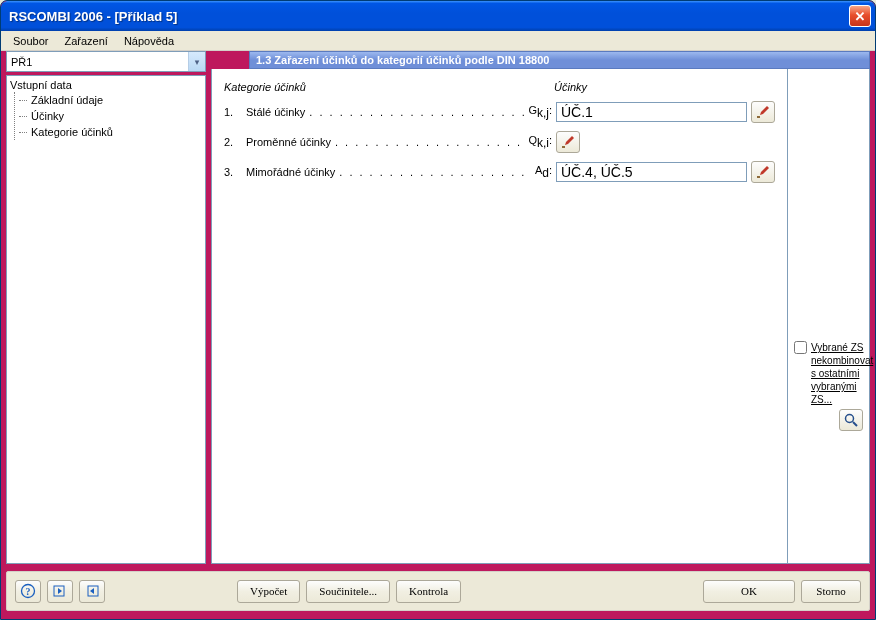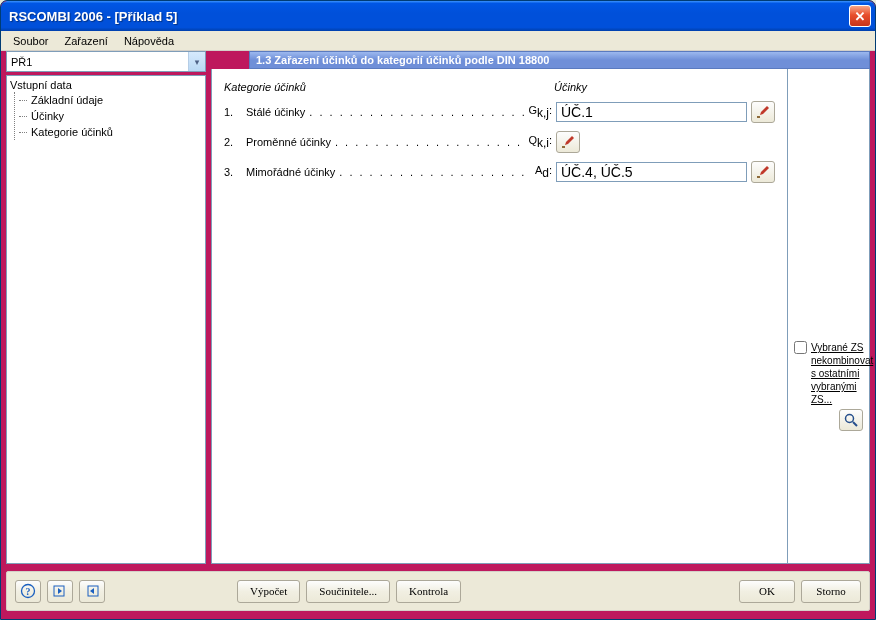--- a/index.html
+++ b/index.html
@@ -265,21 +265,21 @@
     padding: 0 12px;
     font-family: Tahoma;
     font-size: 11px;
     cursor: pointer;
     display:flex;
     align-items:center;
     justify-content:center;
   }
   .push-btn.small { width: 26px; padding: 0; }
   .spacer { flex: 1; }
-  .push-btn.ok { width: 56px; }
+  .push-btn.ok { width: 92px; }
   .push-btn.storno { width: 60px; }
   svg.pick { width:16px; height:16px; }
 </style>
 </head>
 <body>
 
 <div class="window">
 
   <div class="titlebar">
     <span class="title">RSCOMBI 2006 - [Příklad 5]</span>

